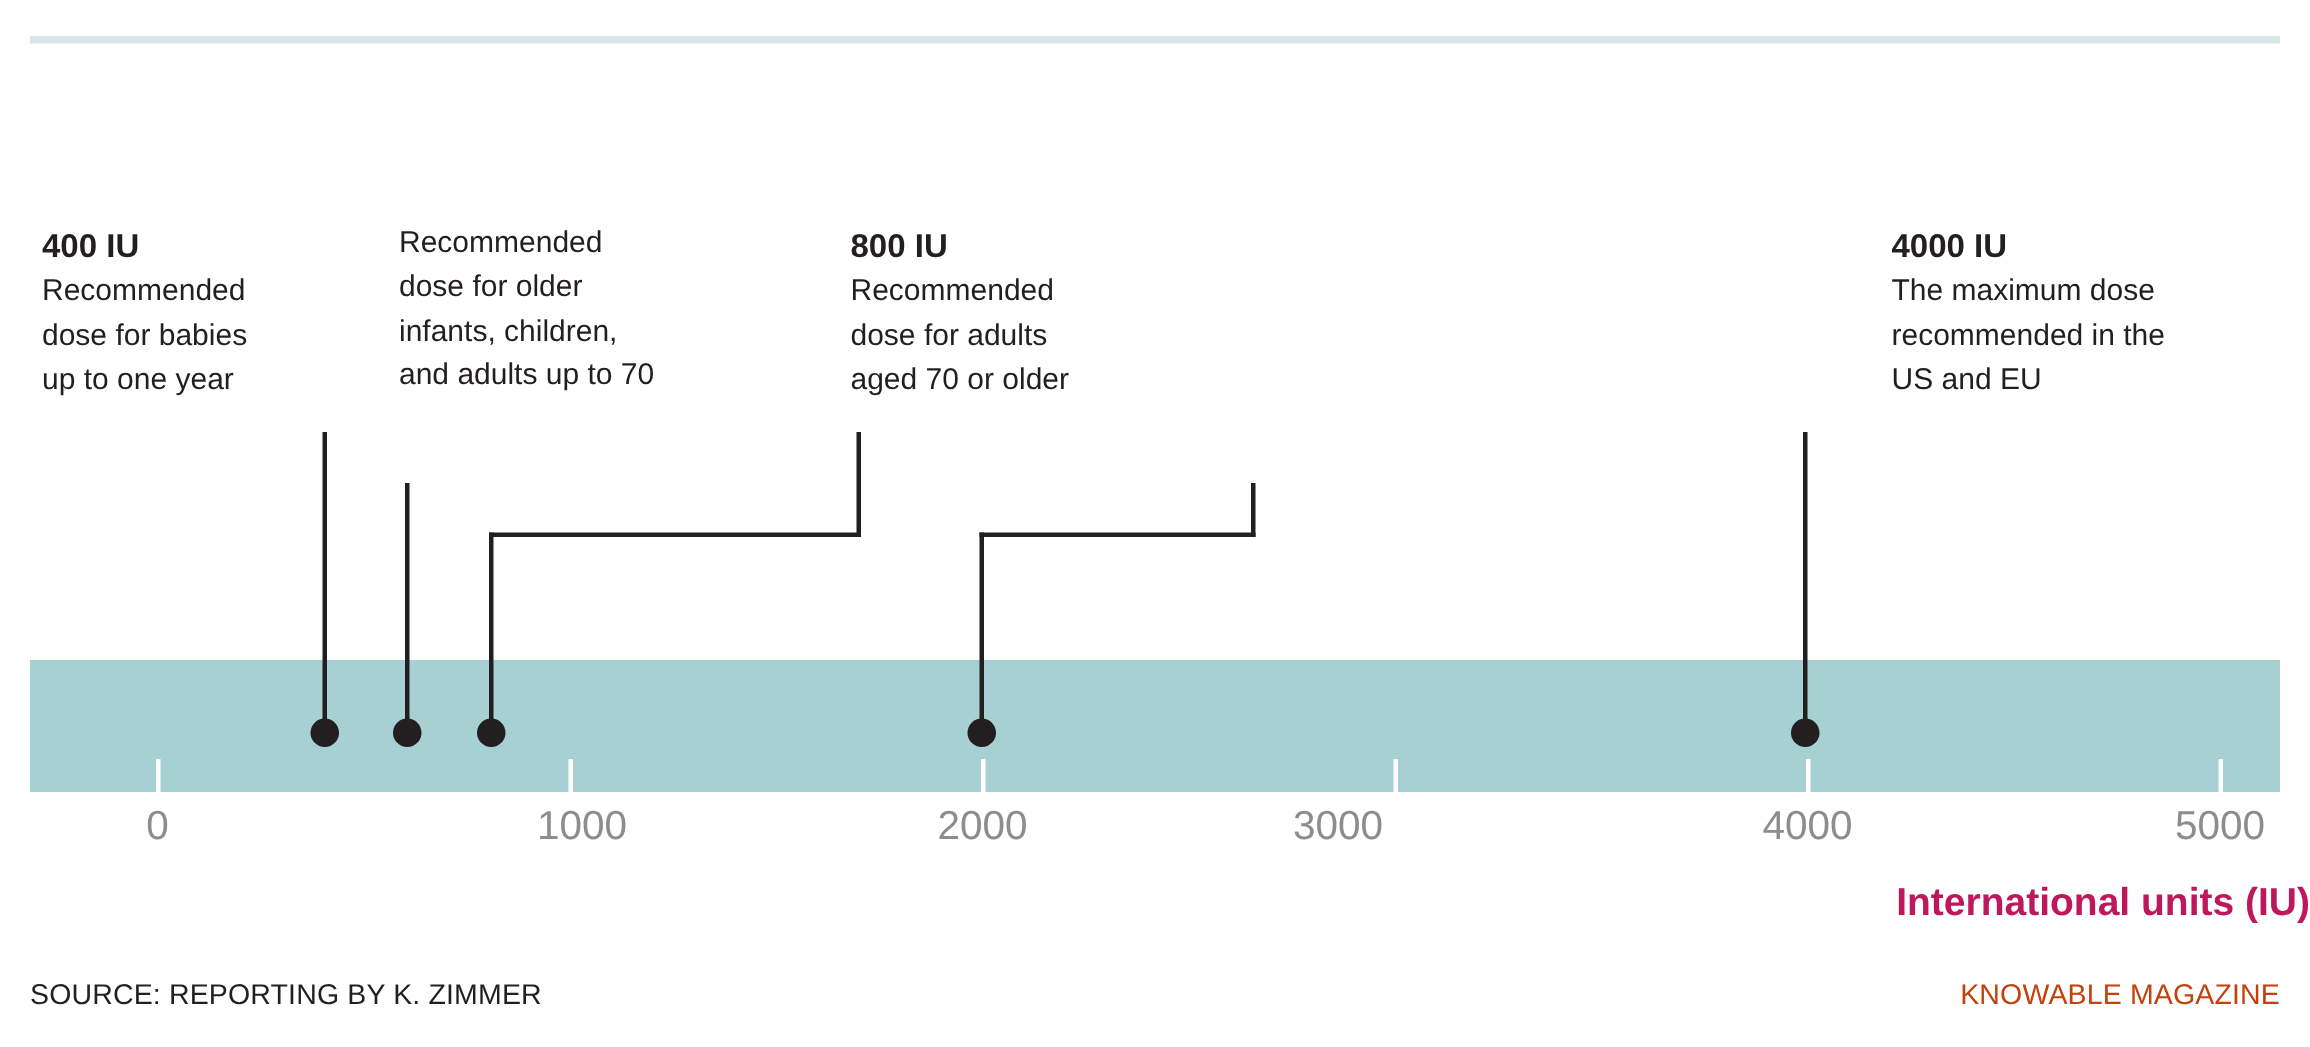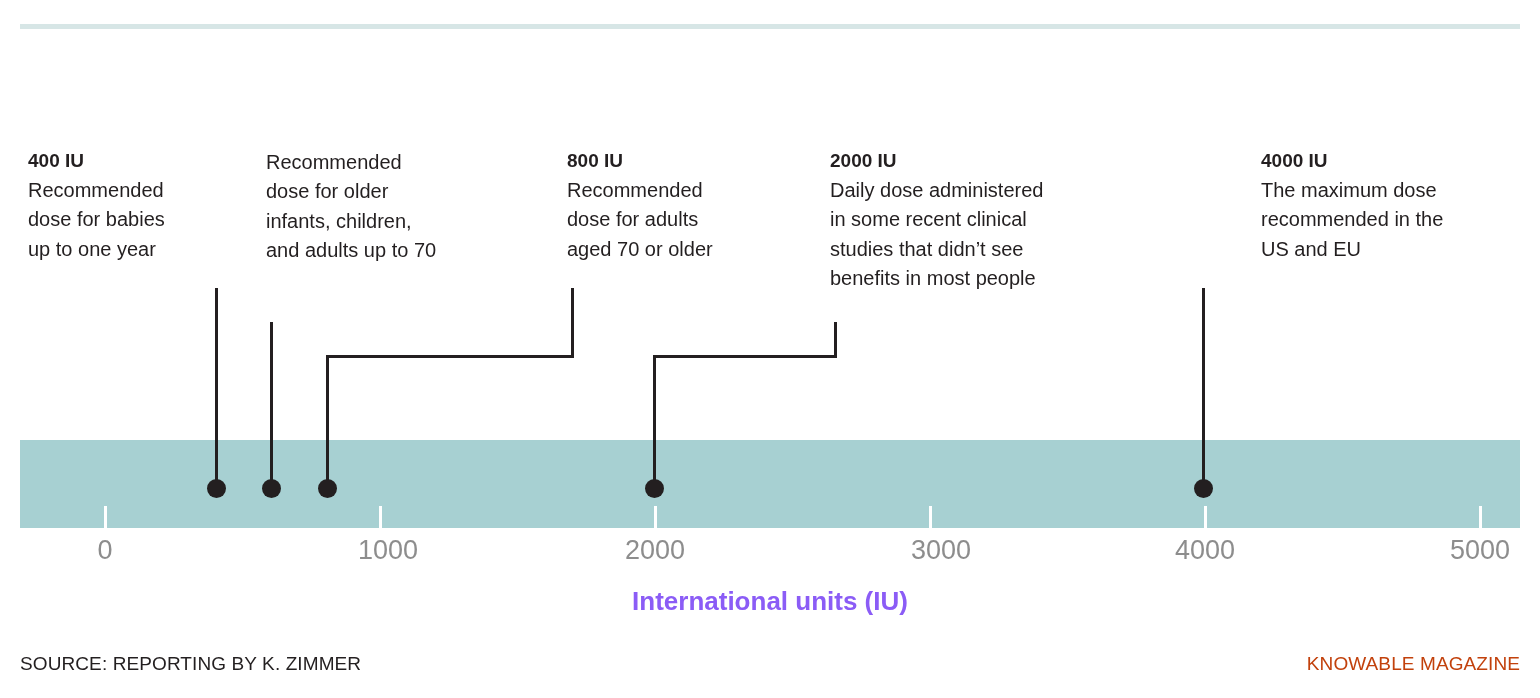--- a/index.html
+++ b/index.html
@@ -40,21 +40,21 @@
     letter-spacing: -0.4px;
     white-space: nowrap;
   }
 
   
   .annot {
     position: absolute;
     color: #231f20;
   }
   .annot .dose {
-    font-size: 19px;
+    font-size: 22px;
     font-weight: bold;
     line-height: 1.42;
     margin: 0 0 1px 0;
     white-space: nowrap;
   }
   .annot .desc {
     font-size: 20px;
     font-weight: normal;
     line-height: 1.47;
     margin: 0;
@@ -105,24 +105,24 @@
     font-size: 27px;
     color: #8d8d8d;
     transform: translateX(-50%);
     white-space: nowrap;
   }
   .axis-title {
     position: absolute;
     top: 586px;
     left: 0;
     width: 1540px;
-    text-align: center;
+    text-align: right;
     font-size: 26px;
     font-weight: bold;
-    color: #8b5cf6;
+    color: #be185d;
   }
 
   
   .footer-left {
     position: absolute;
     left: 20px;
     top: 653px;
     font-size: 19px;
     color: #231f20;
     letter-spacing: 0.1px;
@@ -160,27 +160,20 @@
 and adults up to 70</div>
   </div>
 
   <div class="annot" style="left:567px; top:148px; width:250px;">
     <div class="dose">800 IU</div>
     <div class="desc">Recommended
 dose for adults
 aged 70 or older</div>
   </div>
 
-  <div class="annot" style="left:830px; top:148px; width:340px;">
-    <div class="dose">2000 IU</div>
-    <div class="desc">Daily dose administered
-in some recent clinical
-studies that didn’t see
-benefits in most people</div>
-  </div>
 
   <div class="annot" style="left:1236px; top:148px; width:300px;margin-left:25px;">
     <div class="dose">4000 IU</div>
     <div class="desc">The maximum dose
 recommended in the
 US and EU</div>
   </div>
 
   <div class="band"></div>
 
@@ -207,21 +200,21 @@
   <div class="tick" style="left:105px;"></div>
   <div class="tick" style="left:380px;"></div>
   <div class="tick" style="left:655px;"></div>
   <div class="tick" style="left:930px;"></div>
   <div class="tick" style="left:1205px;"></div>
   <div class="tick" style="left:1480px;"></div>
 
   <div class="tick-label" style="left:105px;">0</div>
   <div class="tick-label" style="left:388px;">1000</div>
   <div class="tick-label" style="left:655px;">2000</div>
-  <div class="tick-label" style="left:941px;">3000</div>
+  <div class="tick-label" style="left:892px;">3000</div>
   <div class="tick-label" style="left:1205px;">4000</div>
   <div class="tick-label" style="left:1480px;">5000</div>
 
   <div class="axis-title">International units (IU)</div>
 
   <div class="footer-left">SOURCE: REPORTING BY K. ZIMMER</div>
   <div class="footer-right">KNOWABLE MAGAZINE</div>
 
 </div>
 

